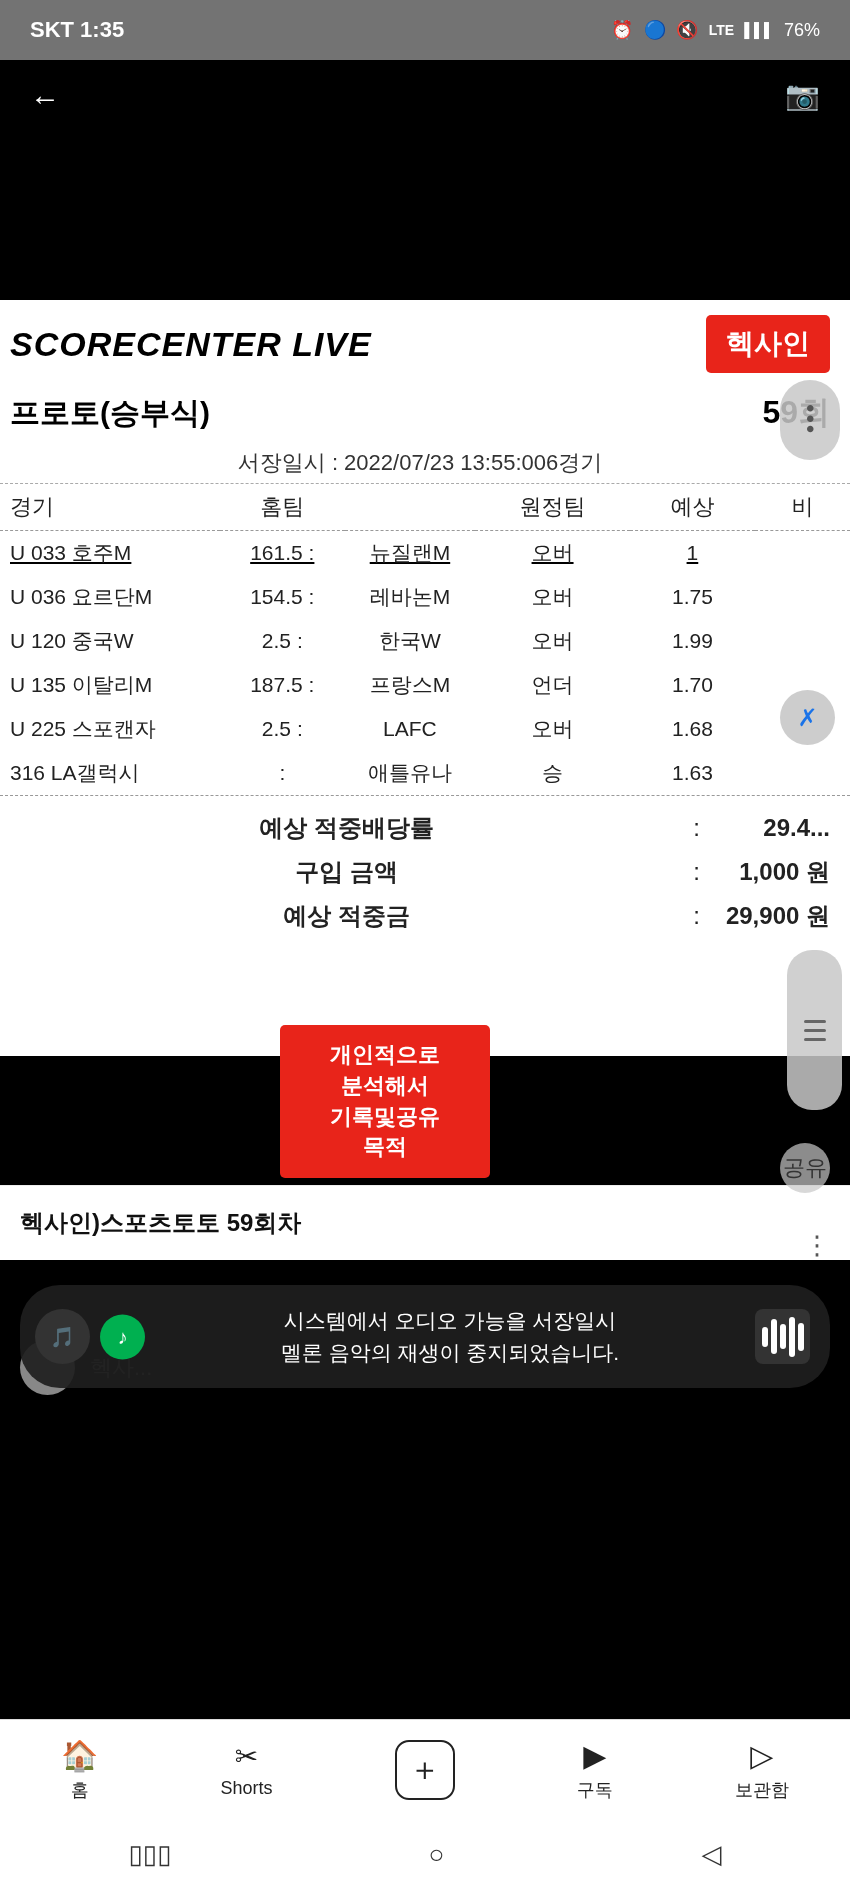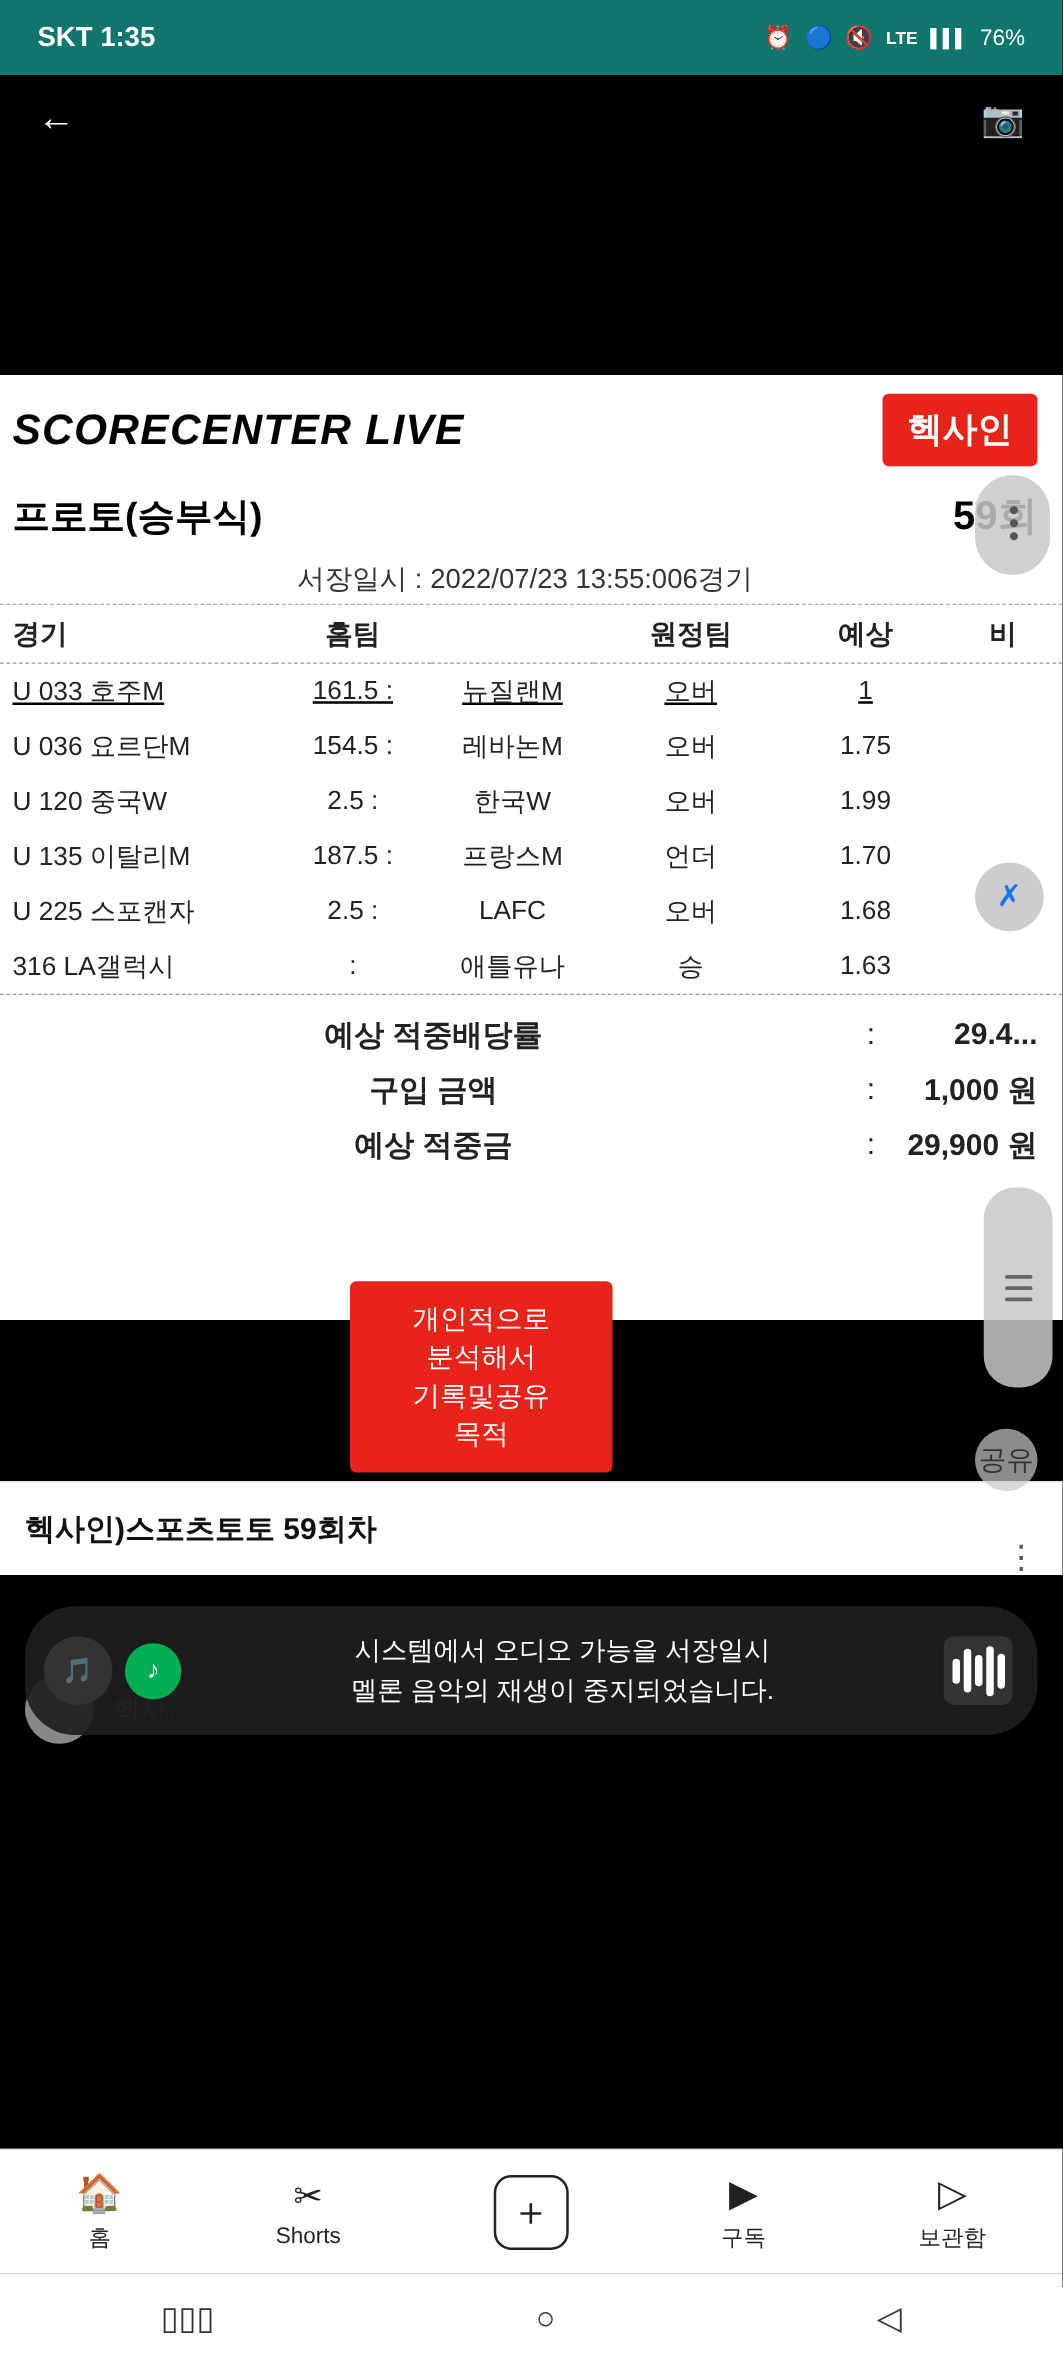--- a/index.html
+++ b/index.html
@@ -12,21 +12,21 @@
       position: relative;
     }
 
     
     .status-bar {
       position: absolute;
       top: 0;
       left: 0;
       width: 100%;
       height: 60px;
-      background: #0f766e;
+      background: #737373;
       display: flex;
       align-items: center;
       justify-content: space-between;
       padding: 0 30px;
       z-index: 100;
     }
     .status-left {
       color: #fff;
       font-size: 22px;
       font-weight: bold;
@@ -163,21 +163,21 @@
     
     .score-table {
       width: 100%;
       border-collapse: collapse;
     }
     .score-table thead tr {
       border-bottom: 1px dashed #999;
     }
     .score-table th {
       font-size: 22px;
-      font-weight: bold;
+      font-weight: normal;
       color: #222;
       padding: 8px 24px;
       text-align: center;
     }
     .score-table th:first-child {
       text-align: left;
       padding-left: 10px;
     }
     .score-table td {
       font-size: 21px;
@@ -234,21 +234,21 @@
 
     
     .red-notice {
       position: absolute;
       top: 1025px;
       left: 280px;
       background: #e8241a;
       color: #fff;
       padding: 15px 20px;
       font-size: 22px;
-      font-weight: normal;
+      font-weight: bold;
       border-radius: 5px;
       text-align: center;
       line-height: 1.4;
       z-index: 60;
       width: 210px;
     }
 
     
     .bt-icon {
       position: absolute;

